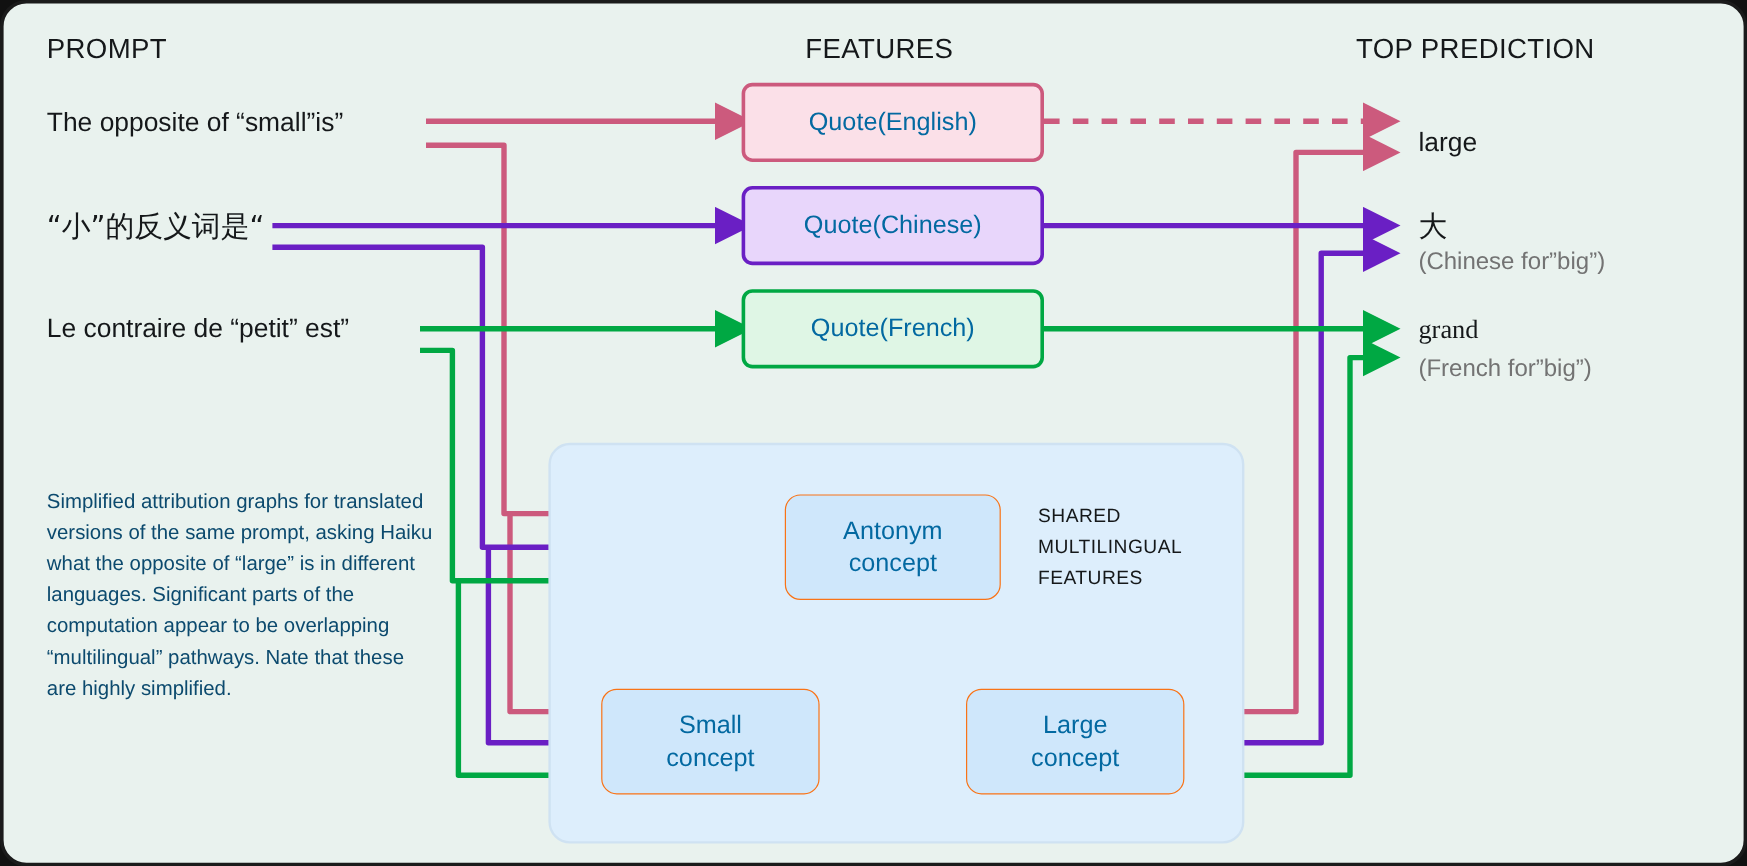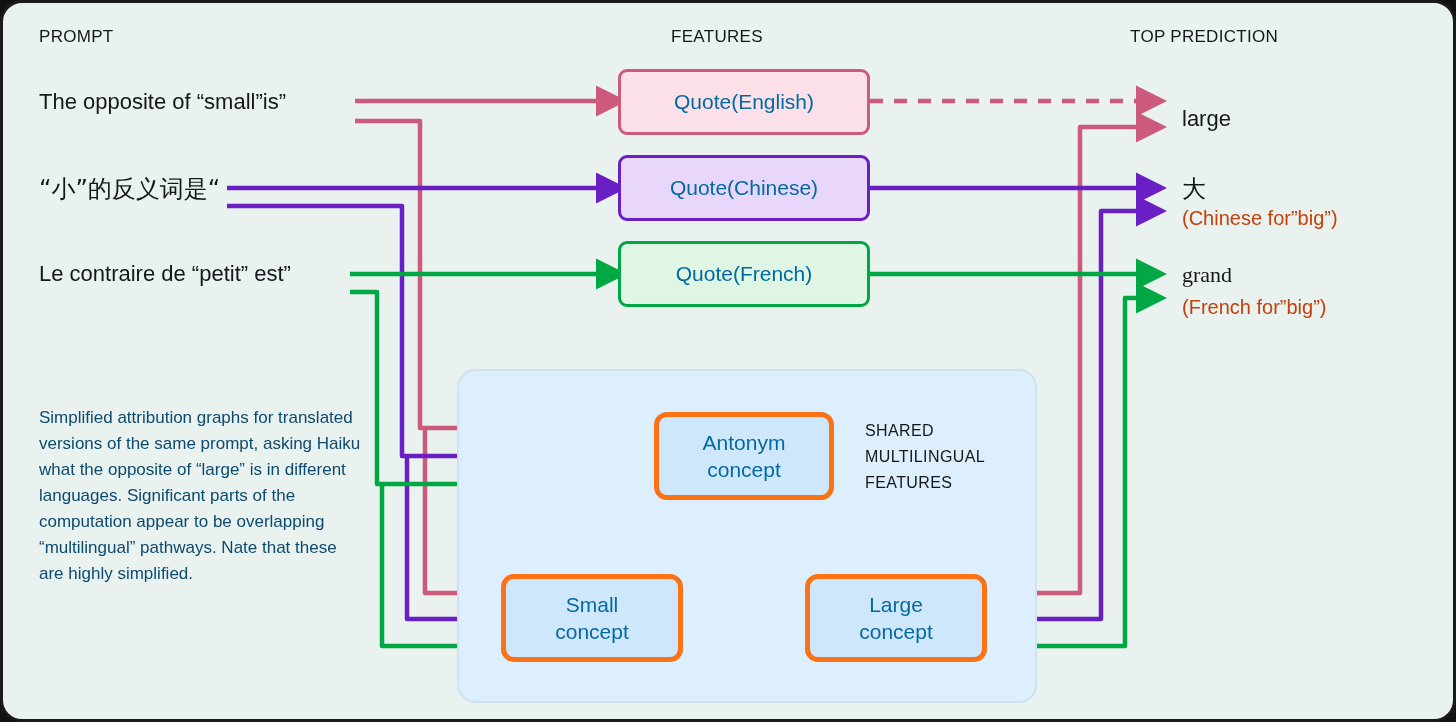--- a/index.html
+++ b/index.html
@@ -9,37 +9,37 @@
     background:#e9f2ee;
     border:3px solid #1b1b1b;
     border-radius:22px;
     box-sizing:border-box;
     overflow:hidden;
     font-family:"Liberation Sans","DejaVu Sans",sans-serif;
     color:#111;
   }
   #svg-layer{position:absolute;left:0;top:0;width:1456px;height:722px;}
   .txt{position:absolute;white-space:nowrap;}
-  .col-head{font-size:17px;letter-spacing:.3px;color:#15181a;}
+  .col-head{font-size:23px;letter-spacing:.3px;color:#15181a;}
   .prompt-line{font-size:22px;color:#15181a;}
   .pred{font-size:22px;color:#15181a;}
-  .pred-sub{font-size:20px;color:#c2410c;}
+  .pred-sub{font-size:20px;color:#737373;}
   .cjk{font-family:"DejaVu Sans","Liberation Sans",sans-serif;font-size:24px;}
   .caption{
     position:absolute;left:36px;top:402px;width:322px;
     font-size:17px;line-height:26px;color:#0c4a6e;white-space:normal;
   }
   .box{
     position:absolute;box-sizing:border-box;
     display:flex;align-items:center;justify-content:center;
     text-align:center;font-size:21px;color:#0369a1;
   }
   .feat-box{border-width:3px;border-style:solid;border-radius:9px;}
   .concept-box{
-    border:5px solid #f97316;background:#cfe7fb;border-radius:13px;
+    border:1px solid #f97316;background:#cfe7fb;border-radius:13px;
     font-size:21px;line-height:27px;
   }
   .shared-zone{
     position:absolute;box-sizing:border-box;
     background:#ddeefc;border:2px solid #cfe2f2;border-radius:18px;
   }
   .shared-label{
     position:absolute;text-align:left;font-size:16px;line-height:26px;
     letter-spacing:.4px;color:#15181a;
   }

